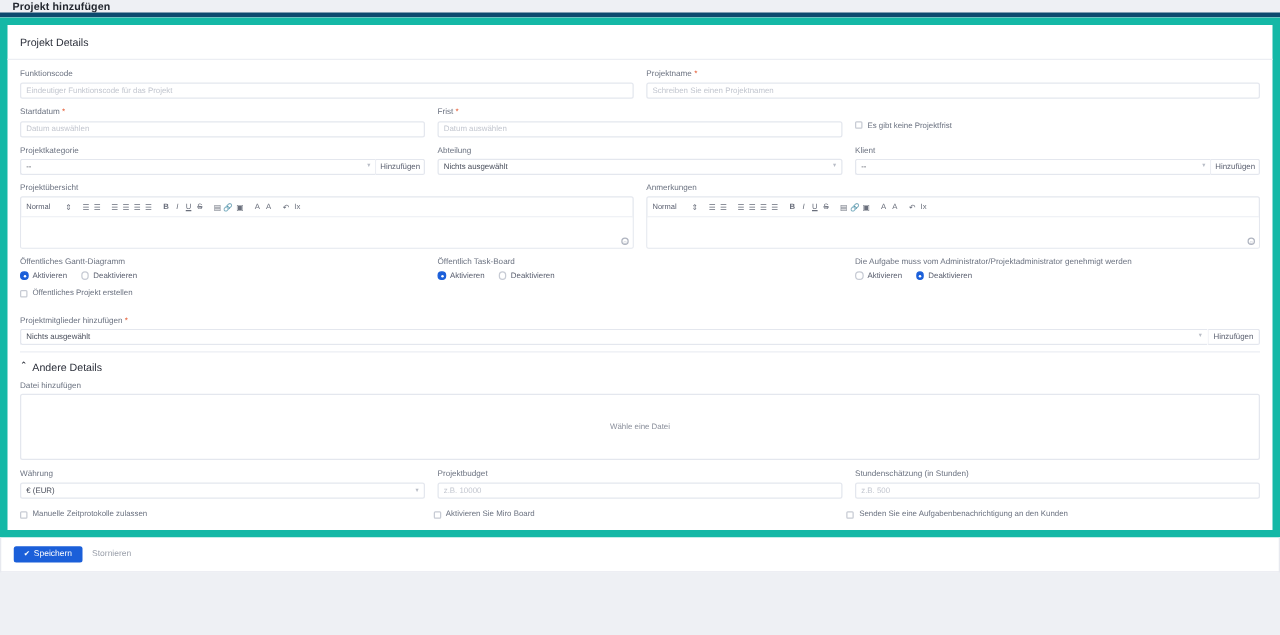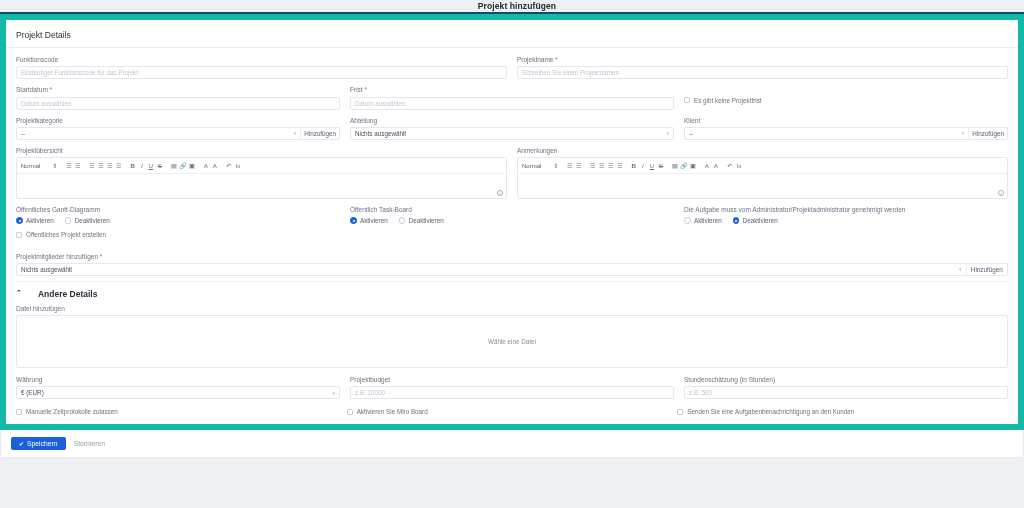--- a/index.html
+++ b/index.html
@@ -9,21 +9,21 @@
     font-family: "Liberation Sans", sans-serif;
     font-size: 11px;
     color: #3f4254;
     overflow: hidden;
   }
   .page { width: 1024px; height: 508px; position: relative; background: #eef0f4; }
 
   
   .topbar {
     height: 14px; background: #eef0f4; display: flex; align-items: center;
-    padding-left: 10px; border-bottom: 2px solid #0c4a6e; justify-content: center;
+    padding-left: 10px; border-bottom: 4px solid #0c4a6e;
   }
   .topbar-title { font-size: 8.5px; font-weight: bold; color: #23272f; letter-spacing: .1px; }
 
   
   .card { background: #ffffff; border: 6px solid #14b8a6; margin: 0; }
   .card-head {
     padding: 8px 10px 7px 10px; border-bottom: 1px solid #eceef3;
   }
   .card-head-title { font-size: 8.5px; color: #2b2f3a; }
   .card-body { padding: 8px 10px 6px 10px; }
@@ -92,22 +92,22 @@
   .ebody { height: 24px; position: relative; background: #fff; }
   .emoji {
     position: absolute; right: 3px; bottom: 2px; width: 6px; height: 6px;
     border-radius: 50%; border: 1px solid #aeb3bf; color: #aeb3bf;
     font-size: 4px; display: flex; align-items: center; justify-content: center;
   }
 
   
   .divider { height: 1px; background: #eceef3; margin: 5px 0 0 0; }
   .section-head {
-    display: flex; align-items: flex-start; gap: 16px;
-    padding: 7px 0 6px 0; font-size: 8.5px; color: #2b2f3a; font-weight: bold;
+    display: flex; align-items: flex-start; gap: 4px;
+    padding: 7px 0 6px 0; font-size: 8.5px; color: #2b2f3a; font-weight: normal;
   }
   .chev { font-size: 7px; color: #2b2f3a; line-height: 1; }
 
   .dropzone {
     border: 1px solid #e4e7ee; border-radius: 2px; background: #fff;
     height: 53px; display: flex; align-items: center; justify-content: center;
     font-size: 6.3px; color: #8a8f9b;
   }
 
   

